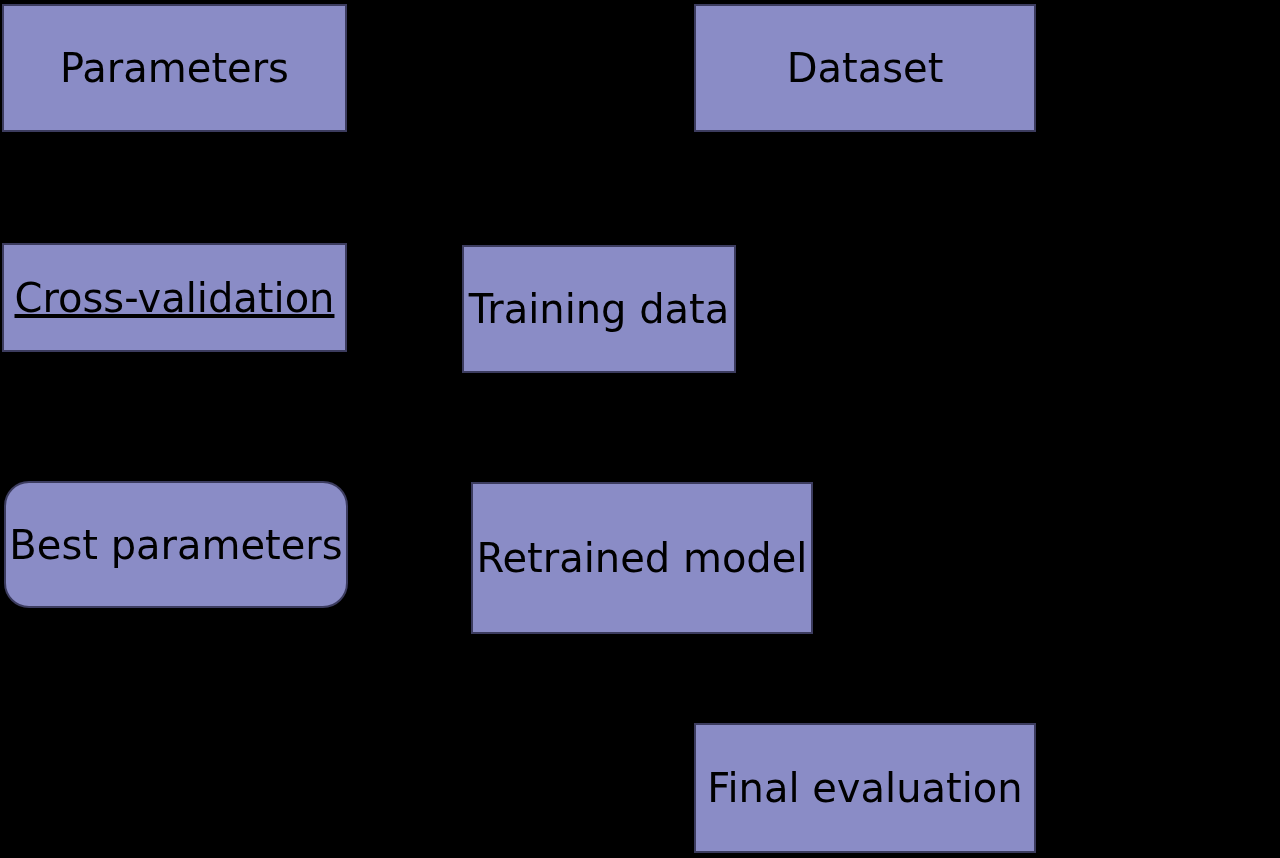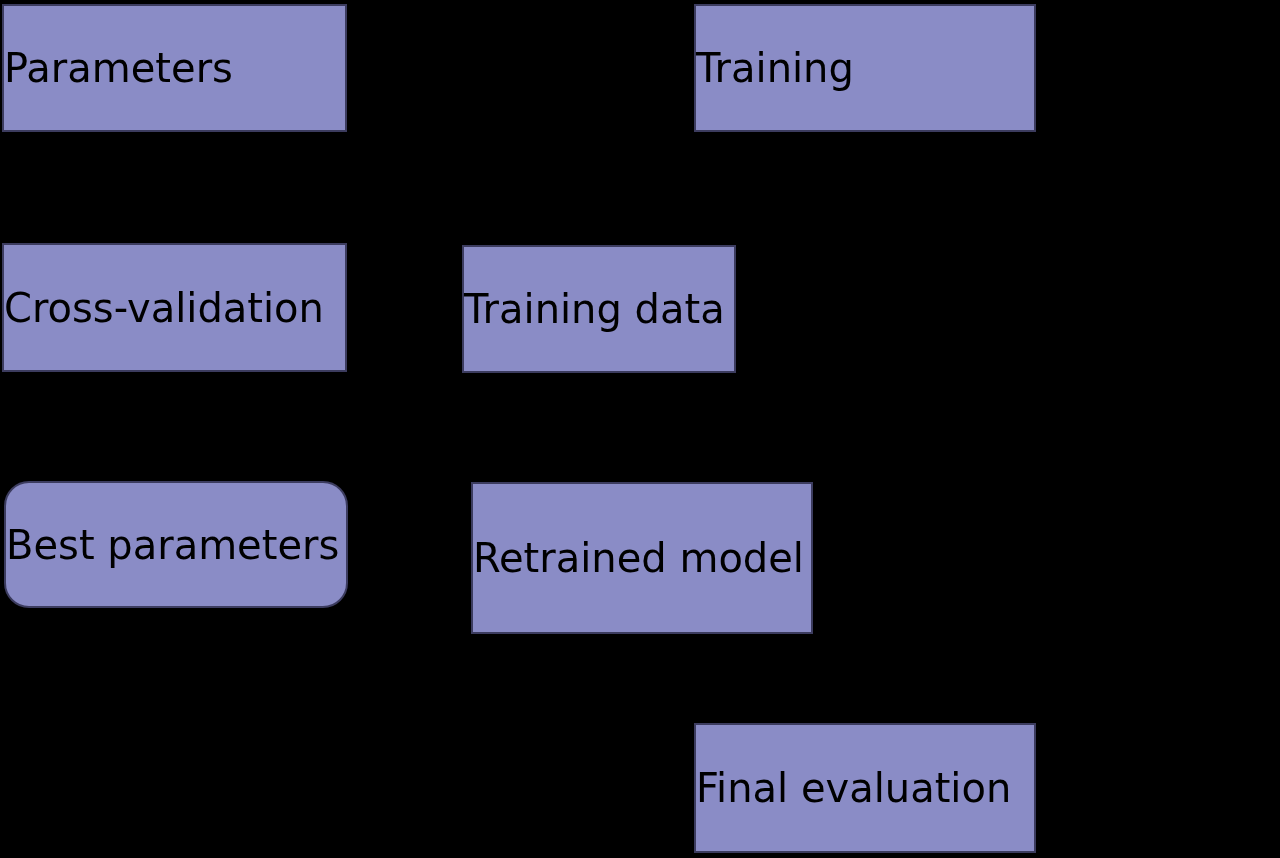--- a/index.html
+++ b/index.html
@@ -15,47 +15,48 @@
     overflow: hidden;
     font-family: "DejaVu Sans", "Liberation Sans", sans-serif;
   }
   .node {
     position: absolute;
     box-sizing: border-box;
     background: var(--box-fill, #8a8cc6);
     border: 2px solid var(--box-border, #3c3c5f);
     display: flex;
     align-items: center;
+    justify-content: center;
   }
   .node-label {
     font-size: 40px;
     color: var(--text-color, #000000);
     white-space: nowrap;
     line-height: 1;
   }
   #node-parameters       { left: 2px;   top: 4px;   width: 345px; height: 128px; }
   #node-dataset          { left: 694px; top: 4px;   width: 342px; height: 128px; }
-  #node-cross-validation { left: 2px;   top: 243px; width: 345px; height: 129px; }
+  #node-cross-validation { left: 2px;   top: 243px; width: 345px; height: 109px; text-decoration: underline; }
   #node-training-data    { left: 462px; top: 245px; width: 274px; height: 128px; }
   #node-test-data        { left: 933px; top: 245px; width: 343px; height: 128px; }
   #node-best-parameters  { left: 4px;   top: 481px; width: 344px; height: 127px; border-radius: 25px; }
   #node-retrained-model  { left: 471px; top: 482px; width: 342px; height: 152px; }
   #node-final-evaluation { left: 694px; top: 723px; width: 342px; height: 130px; }
 </style>
 </head>
 <body>
 
 <div class="diagram">
 
   <div class="node" id="node-parameters">
     <span class="node-label">Parameters</span>
   </div>
 
   <div class="node" id="node-dataset">
-    <span class="node-label">Training</span>
+    <span class="node-label">Dataset</span>
   </div>
 
   <div class="node" id="node-cross-validation">
     <span class="node-label">Cross-validation</span>
   </div>
 
   <div class="node" id="node-training-data">
     <span class="node-label">Training data</span>
   </div>
 

